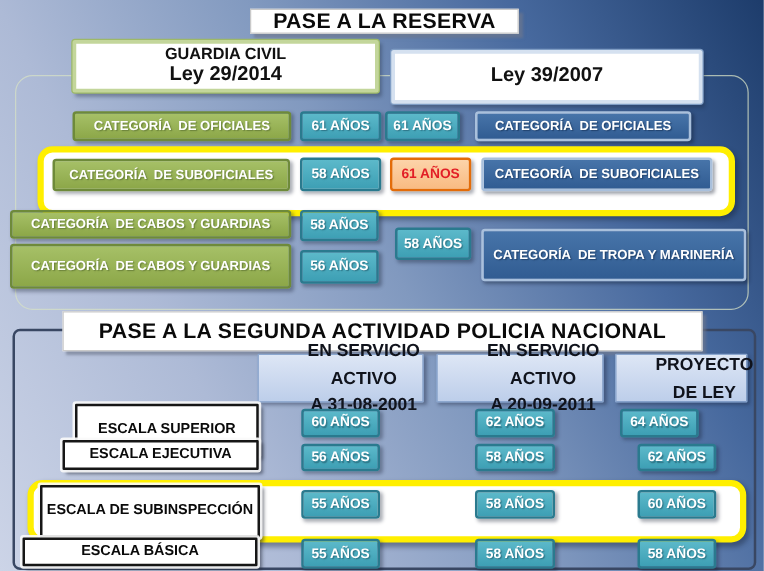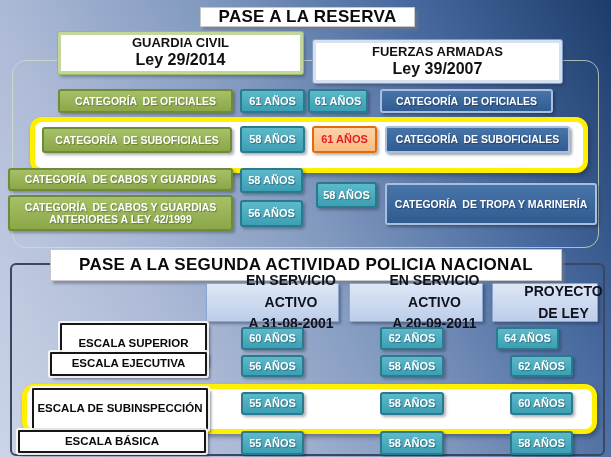--- a/index.html
+++ b/index.html
@@ -84,21 +84,20 @@
 <div class="outline-top"></div>
 
 <div class="box titlebox" style="left:200px;top:7px;width:215px;height:20px;font-size:17px">PASE A LA RESERVA</div>
 
 <div class="box hdr-green" style="left:58px;top:32px;width:245px;height:42px">
   <span class="l1">GUARDIA CIVIL</span>
   <span class="l2">Ley 29/2014</span>
 </div>
 
 <div class="box hdr-blue" style="left:313px;top:40px;width:249px;height:43px">
-  <span class="l1">FUERZAS ARMADAS</span>
   <span class="l2">Ley 39/2007</span>
 </div>
 
 <div class="box green pre" style="left:58px;top:89px;width:175px;height:24px">CATEGORÍA  DE OFICIALES</div>
 <div class="box teal" style="left:240px;top:89px;width:65px;height:24px">61 AÑOS</div>
 <div class="box teal" style="left:308px;top:89px;width:60px;height:24px">61 AÑOS</div>
 <div class="box blue pre" style="left:380px;top:89px;width:173px;height:24px">CATEGORÍA  DE OFICIALES</div>
 
 <div class="hl" style="position:absolute;left:30px;top:117px;width:548px;height:46px"></div>
 <div class="box green pre" style="left:42px;top:127px;width:190px;height:26px">CATEGORÍA  DE SUBOFICIALES</div>
@@ -107,21 +106,20 @@
 <div class="box blue pre" style="left:385px;top:126px;width:185px;height:27px">CATEGORÍA  DE SUBOFICIALES</div>
 
 <div class="box green pre" style="left:8px;top:168px;width:225px;height:23px">CATEGORÍA  DE CABOS Y GUARDIAS</div>
 <div class="box teal" style="left:240px;top:168px;width:63px;height:25px">58 AÑOS</div>
 
 <div class="box teal" style="left:316px;top:182px;width:61px;height:26px">58 AÑOS</div>
 <div class="box blue pre" style="left:385px;top:183px;width:212px;height:42px">CATEGORÍA  DE TROPA Y MARINERÍA</div>
 
 <div class="box green" style="left:8px;top:195px;width:225px;height:36px">
   <span class="pre">CATEGORÍA  DE CABOS Y GUARDIAS</span>
-  <span>ANTERIORES A LEY 42/1999</span>
 </div>
 <div class="box teal" style="left:240px;top:200px;width:63px;height:27px">56 AÑOS</div>
 
 <div class="outline-bottom"></div>
 
 <div class="box titlebox" style="left:50px;top:249px;width:512px;height:32px;font-size:17px">PASE A LA SEGUNDA ACTIVIDAD POLICIA NACIONAL</div>
 
 <div class="box colhdr" style="left:206px;top:283px;width:133px;height:39px">
   <span>EN SERVICIO ACTIVO</span>
   <span>A 31-08-2001</span>

